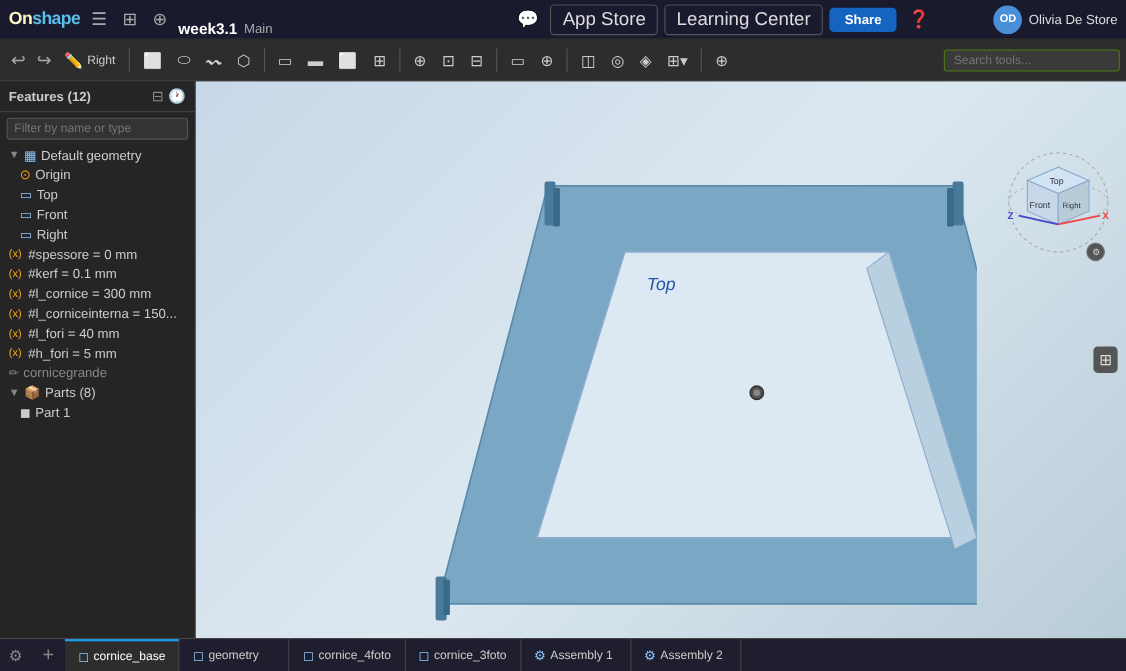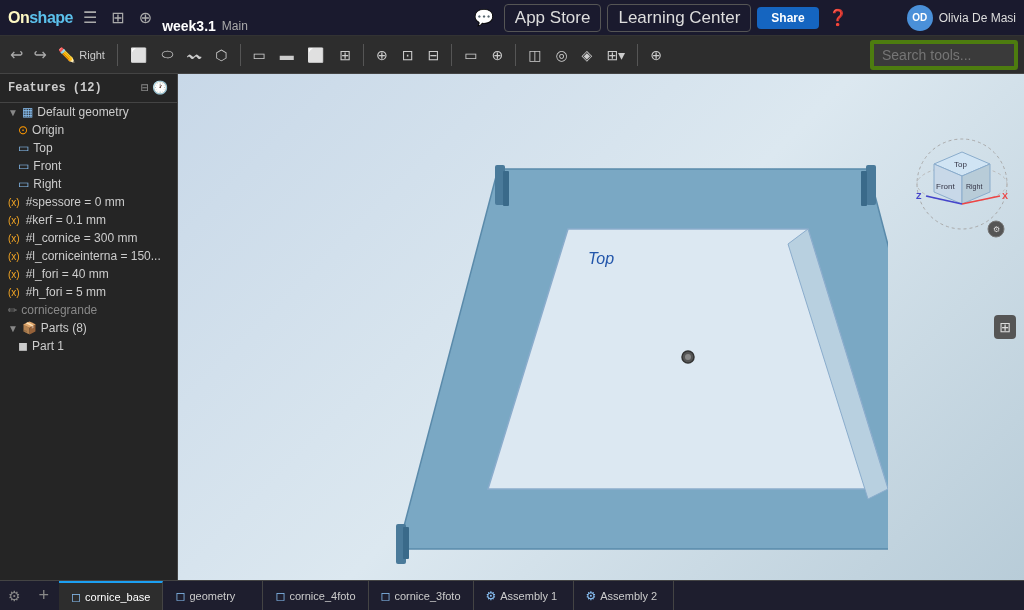--- a/index.html
+++ b/index.html
@@ -37,35 +37,35 @@
     }
     .tb-btn {
       display: flex; align-items: center; gap: 3px;
       background: transparent; border: none; color: #ccc;
       padding: 3px 6px; border-radius: 3px; cursor: pointer; font-size: 11px;
       white-space: nowrap;
     }
     .tb-icon { font-size: 14px; }
     .tb-separator { width: 1px; height: 22px; background: #555; margin: 0 4px; }
     .tb-search {
-      margin-left: auto; background: #3a3a3a; border: 4px solid #4d7c0f;
-      color: #ccc; padding: 3px 8px; border-radius: 3px; font-size: 14px; width: 148px;
+      margin-left: auto; background: #3a3a3a; border: 1px solid #4d7c0f;
+      color: #ccc; padding: 3px 8px; border-radius: 3px; font-size: 11px; width: 160px;
     }
 
     
     #main { display: flex; height: calc(610px - 36px - 38px - 30px); }
 
     
     #sidebar {
       width: 178px; min-width: 178px; background: #252525; border-right: 1px solid #444;
       display: flex; flex-direction: column; overflow: hidden;
     }
     .sidebar-header {
       display: flex; align-items: center; justify-content: space-between;
-      padding: 6px 8px; border-bottom: 1px solid #444; font-family: Liberation Mono, monospace;
+      padding: 6px 8px; border-bottom: 1px solid #444;
     }
     .sidebar-title { color: #ccc; font-size: 12px; font-weight: bold; }
     .sidebar-icons { display: flex; gap: 4px; }
     .sidebar-icon { color: #888; font-size: 13px; cursor: pointer; }
     .filter-input {
       margin: 5px 6px; background: #333; border: 1px solid #555;
       color: #ccc; padding: 3px 6px; border-radius: 3px; font-size: 11px;
       width: calc(100% - 12px);
     }
     .sidebar-content { overflow-y: auto; flex: 1; }
@@ -131,21 +131,21 @@
     <span class="main-label">Main</span>
   </div>
   <div class="topbar-spacer"></div>
   <span class="topbar-icon">💬</span>
   <button class="topbar-btn">App Store</button>
   <button class="topbar-btn">Learning Center</button>
   <button class="share-btn">Share</button>
   <span class="topbar-icon">❓</span>
   <div class="user-area">
     <div class="user-avatar">OD</div>
-    <span class="user-name">Olivia De Masi</span>
+    <span class="user-name">Olivia De Store</span>
   </div>
 </div>
 
 <div id="toolbar">
   <span class="topbar-icon">↩</span>
   <span class="topbar-icon">↪</span>
   <button class="tb-btn">
     <span class="tb-icon">✏️</span>
     <span>Right</span>
   </button>
@@ -215,20 +215,21 @@
 <div id="main">
 
   <div id="sidebar">
     <div class="sidebar-header">
       <span class="sidebar-title">Features (12)</span>
       <div class="sidebar-icons">
         <span class="sidebar-icon">⊟</span>
         <span class="sidebar-icon">🕐</span>
       </div>
     </div>
+    <input class="filter-input" type="text" placeholder="Filter by name or type" style="">
     <div class="sidebar-content">
 
       <div class="tree-item">
         <span class="tree-collapse">▼</span>
         <span class="tree-icon plane">▦</span>
         <span>Default geometry</span>
       </div>
       <div class="tree-item indent1">
         <span class="tree-icon origin">⊙</span>
         <span>Origin</span>

